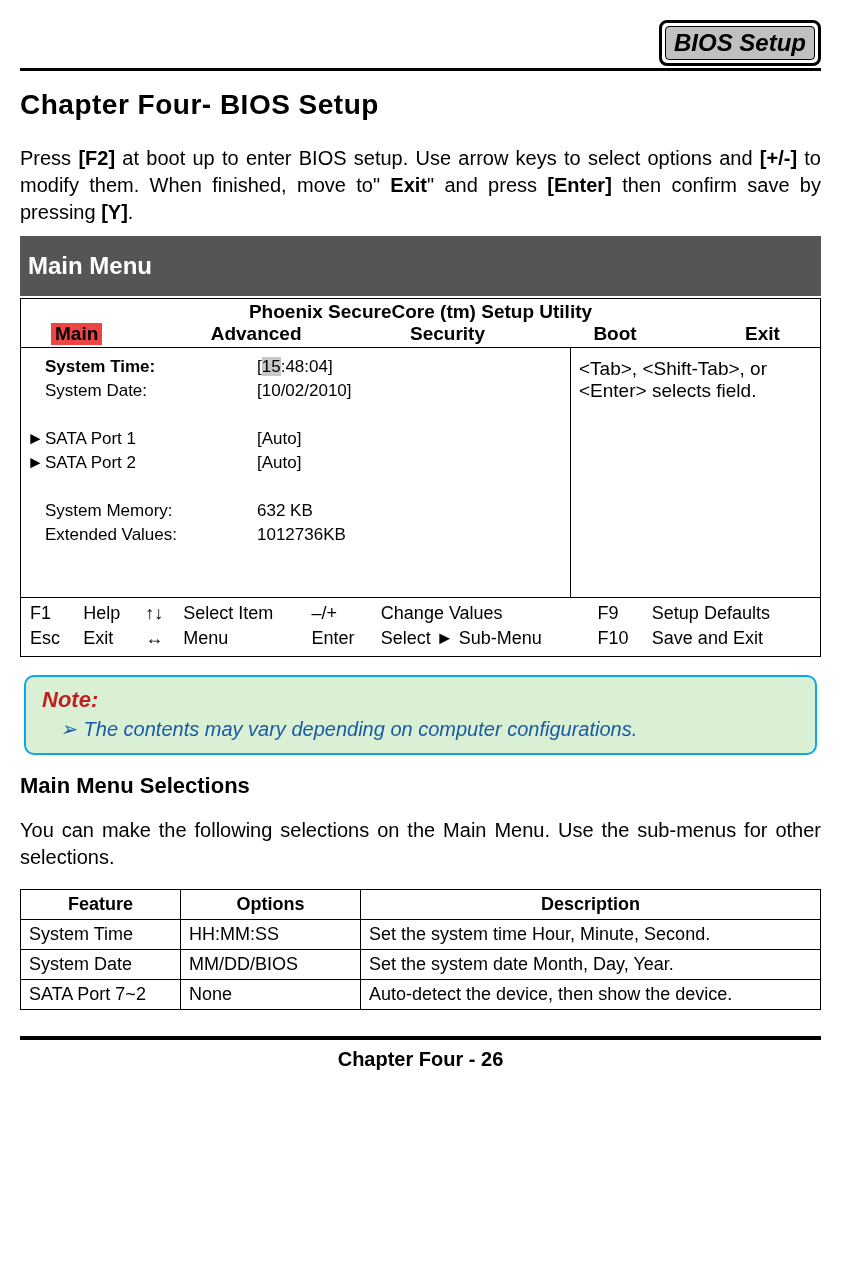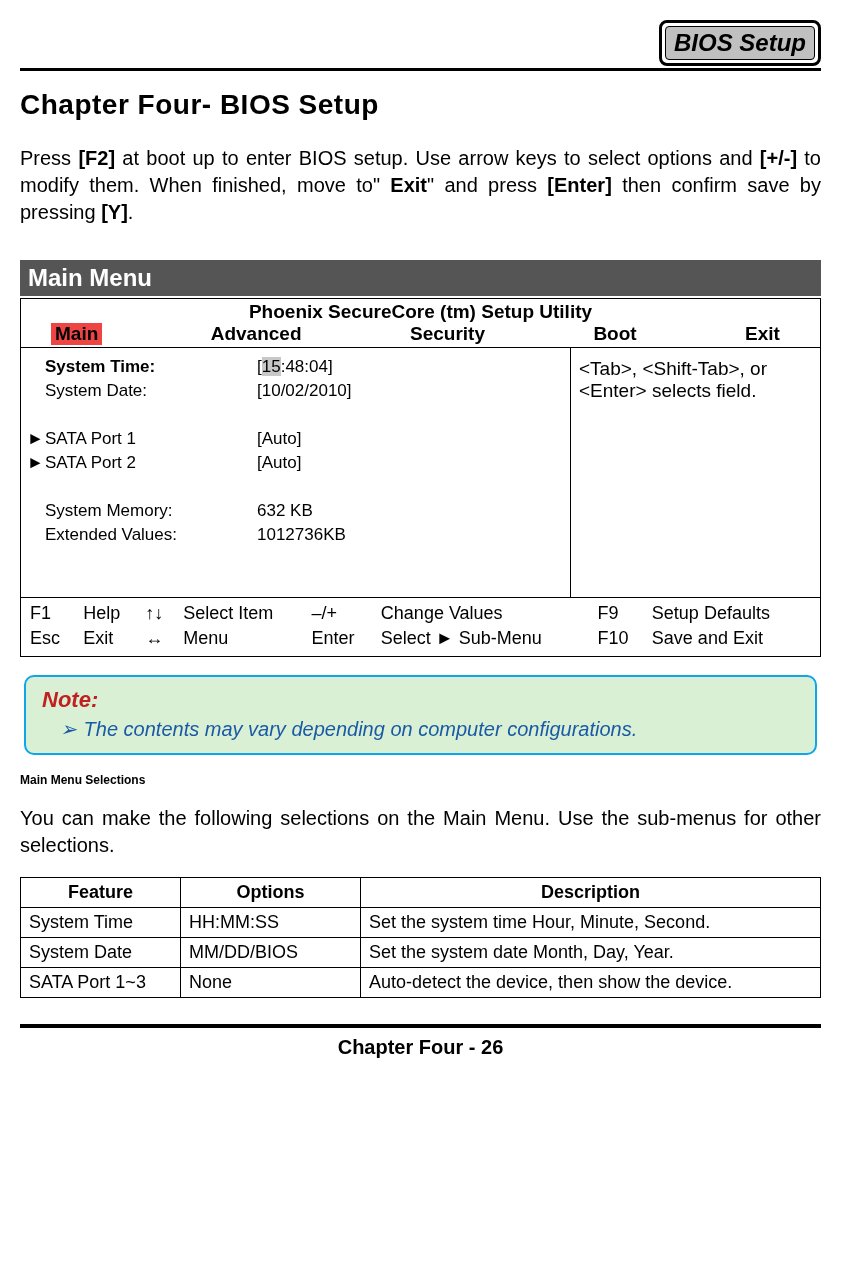--- a/index.html
+++ b/index.html
@@ -35,29 +35,29 @@
   h1.chapter {
     font-size: 28px;
     font-weight: bold;
     margin: 14px 0 24px 0;
     letter-spacing: 0.5px;
   }
   .intro {
     font-size: 20px;
     line-height: 1.35;
     text-align: justify;
-    margin-bottom: 34px;
+    margin-bottom: 10px;
   }
   .intro .b { font-weight: bold; }
   .section-bar {
     background: #555;
     color: #fff;
     font-size: 24px;
     font-weight: bold;
-    padding: 4px 8px;
+    padding: 16px 8px;
     margin-bottom: 2px;
   }
   .bios-box {
     border: 1px solid #000;
     margin-bottom: 18px;
   }
   .bios-title {
     text-align: center;
     font-weight: bold;
     font-size: 19px;
@@ -126,21 +126,21 @@
   }
   .note-body {
     color: #1a5aa5;
     font-style: italic;
     font-size: 20px;
     padding-left: 18px;
   }
   .note-body .tri { display:inline-block; width:18px; }
 
   h2.subhead {
-    font-size: 12px;
+    font-size: 22px;
     font-weight: bold;
     margin: 10px 0 18px 0;
   }
   .para {
     font-size: 20px;
     text-align: justify;
     margin-bottom: 18px;
     line-height:1.35;
   }
   table.sel {
@@ -293,21 +293,21 @@
     <td>System Time</td>
     <td>HH:MM:SS</td>
     <td>Set the system time Hour, Minute, Second.</td>
   </tr>
   <tr>
     <td>System Date</td>
     <td>MM/DD/BIOS</td>
     <td>Set the system date Month, Day, Year.</td>
   </tr>
   <tr>
-    <td>SATA Port 1~3</td>
+    <td>SATA Port 7~2</td>
     <td>None</td>
     <td class="desc-justify">Auto-detect the device, then show the device.</td>
   </tr>
 </tbody>
   </table>
 
 <div class="bottom-rule"></div>
 <div class="footer-text">Chapter Four - 26</div>
 
 </body></html>

